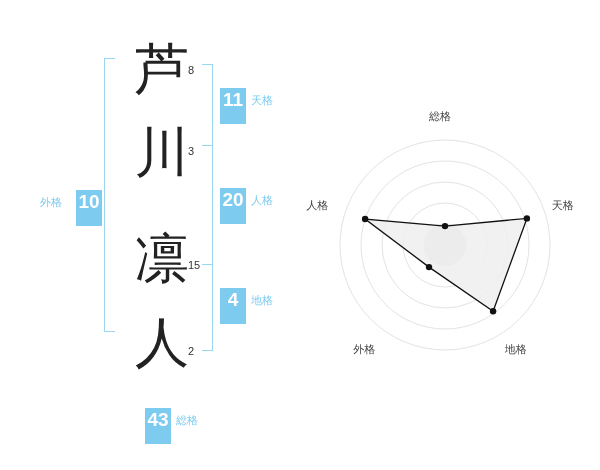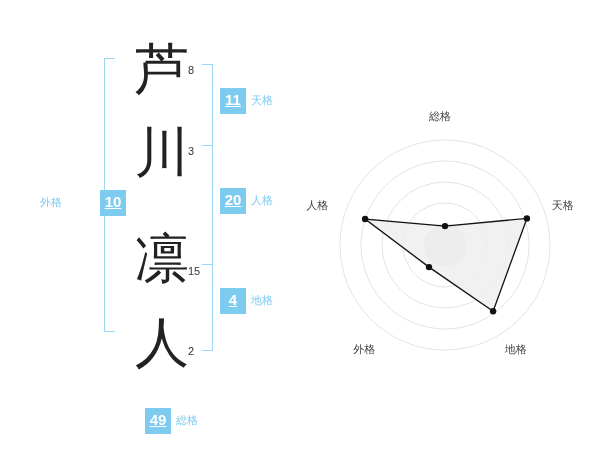--- a/index.html
+++ b/index.html
@@ -43,52 +43,51 @@
   .k3 { left: 130px; top: 316px; }
 
   .stroke-num {
     position: absolute;
     font-size: 11px;
     color: #333333;
     font-family: "Liberation Sans", sans-serif;
   }
   .s0 { left: 188px; top: 64px; }
   .s1 { left: 188px; top: 145px; }
-  .s2 { left: 188px; top: 265px; }
+  .s2 { left: 188px; top: 259px; }
   .s3 { left: 188px; top: 345px; }
 
   
   .badge {
     position: absolute;
     background: #7ecbf0;
     color: #ffffff;
-    font-size: 15px;
+    font-size: 19px;
     font-weight: bold;
     width: 26px;
-    height: 26px;
+    height: 36px;
     line-height: 24px;
     text-align: center;
     font-family: "Liberation Sans", sans-serif;
-    text-decoration: underline;
   }
   .badge-label {
     position: absolute;
     color: #7ecbf0;
     font-size: 11px;
     font-family: "Liberation Sans", sans-serif;
     white-space: nowrap;
   }
 
   .b-tenkaku   { left: 220px; top: 88px; }
   .l-tenkaku   { left: 251px; top: 93px; }
   .b-jinkaku   { left: 220px; top: 188px; }
   .l-jinkaku   { left: 251px; top: 193px; }
   .b-chikaku   { left: 220px; top: 288px; }
   .l-chikaku   { left: 251px; top: 293px; }
-  .b-gaikaku   { left: 76px;  top: 190px; margin-left: 24px; }
+  .b-gaikaku   { left: 76px;  top: 190px; }
   .l-gaikaku   { left: 40px;  top: 195px; }
   .b-soukaku   { left: 145px; top: 408px; }
   .l-soukaku   { left: 176px; top: 413px; }
 
   
   .brk {
     position: absolute;
     border-color: #9ad7f2;
     border-style: solid;
     border-width: 0;
@@ -138,21 +137,21 @@
 
     <div class="badge b-jinkaku">20</div>
     <div class="badge-label l-jinkaku">人格</div>
 
     <div class="badge b-chikaku">4</div>
     <div class="badge-label l-chikaku">地格</div>
 
     <div class="badge b-gaikaku">10</div>
     <div class="badge-label l-gaikaku">外格</div>
 
-    <div class="badge b-soukaku">49</div>
+    <div class="badge b-soukaku">43</div>
     <div class="badge-label l-soukaku">総格</div>
   </div>
 
   <div class="radar-panel">
     <svg id="radar-svg" width="300" height="470" viewBox="0 0 300 470">
       <g id="radar-grid">
           <circle cx="145" cy="245" r="105" fill="none" stroke="#e3e3e3" stroke-width="1"></circle>
           <circle cx="145" cy="245" r="84" fill="none" stroke="#e3e3e3" stroke-width="1"></circle>
           <circle cx="145" cy="245" r="63" fill="none" stroke="#e3e3e3" stroke-width="1"></circle>
           <circle cx="145" cy="245" r="42" fill="none" stroke="#e3e3e3" stroke-width="1"></circle>

